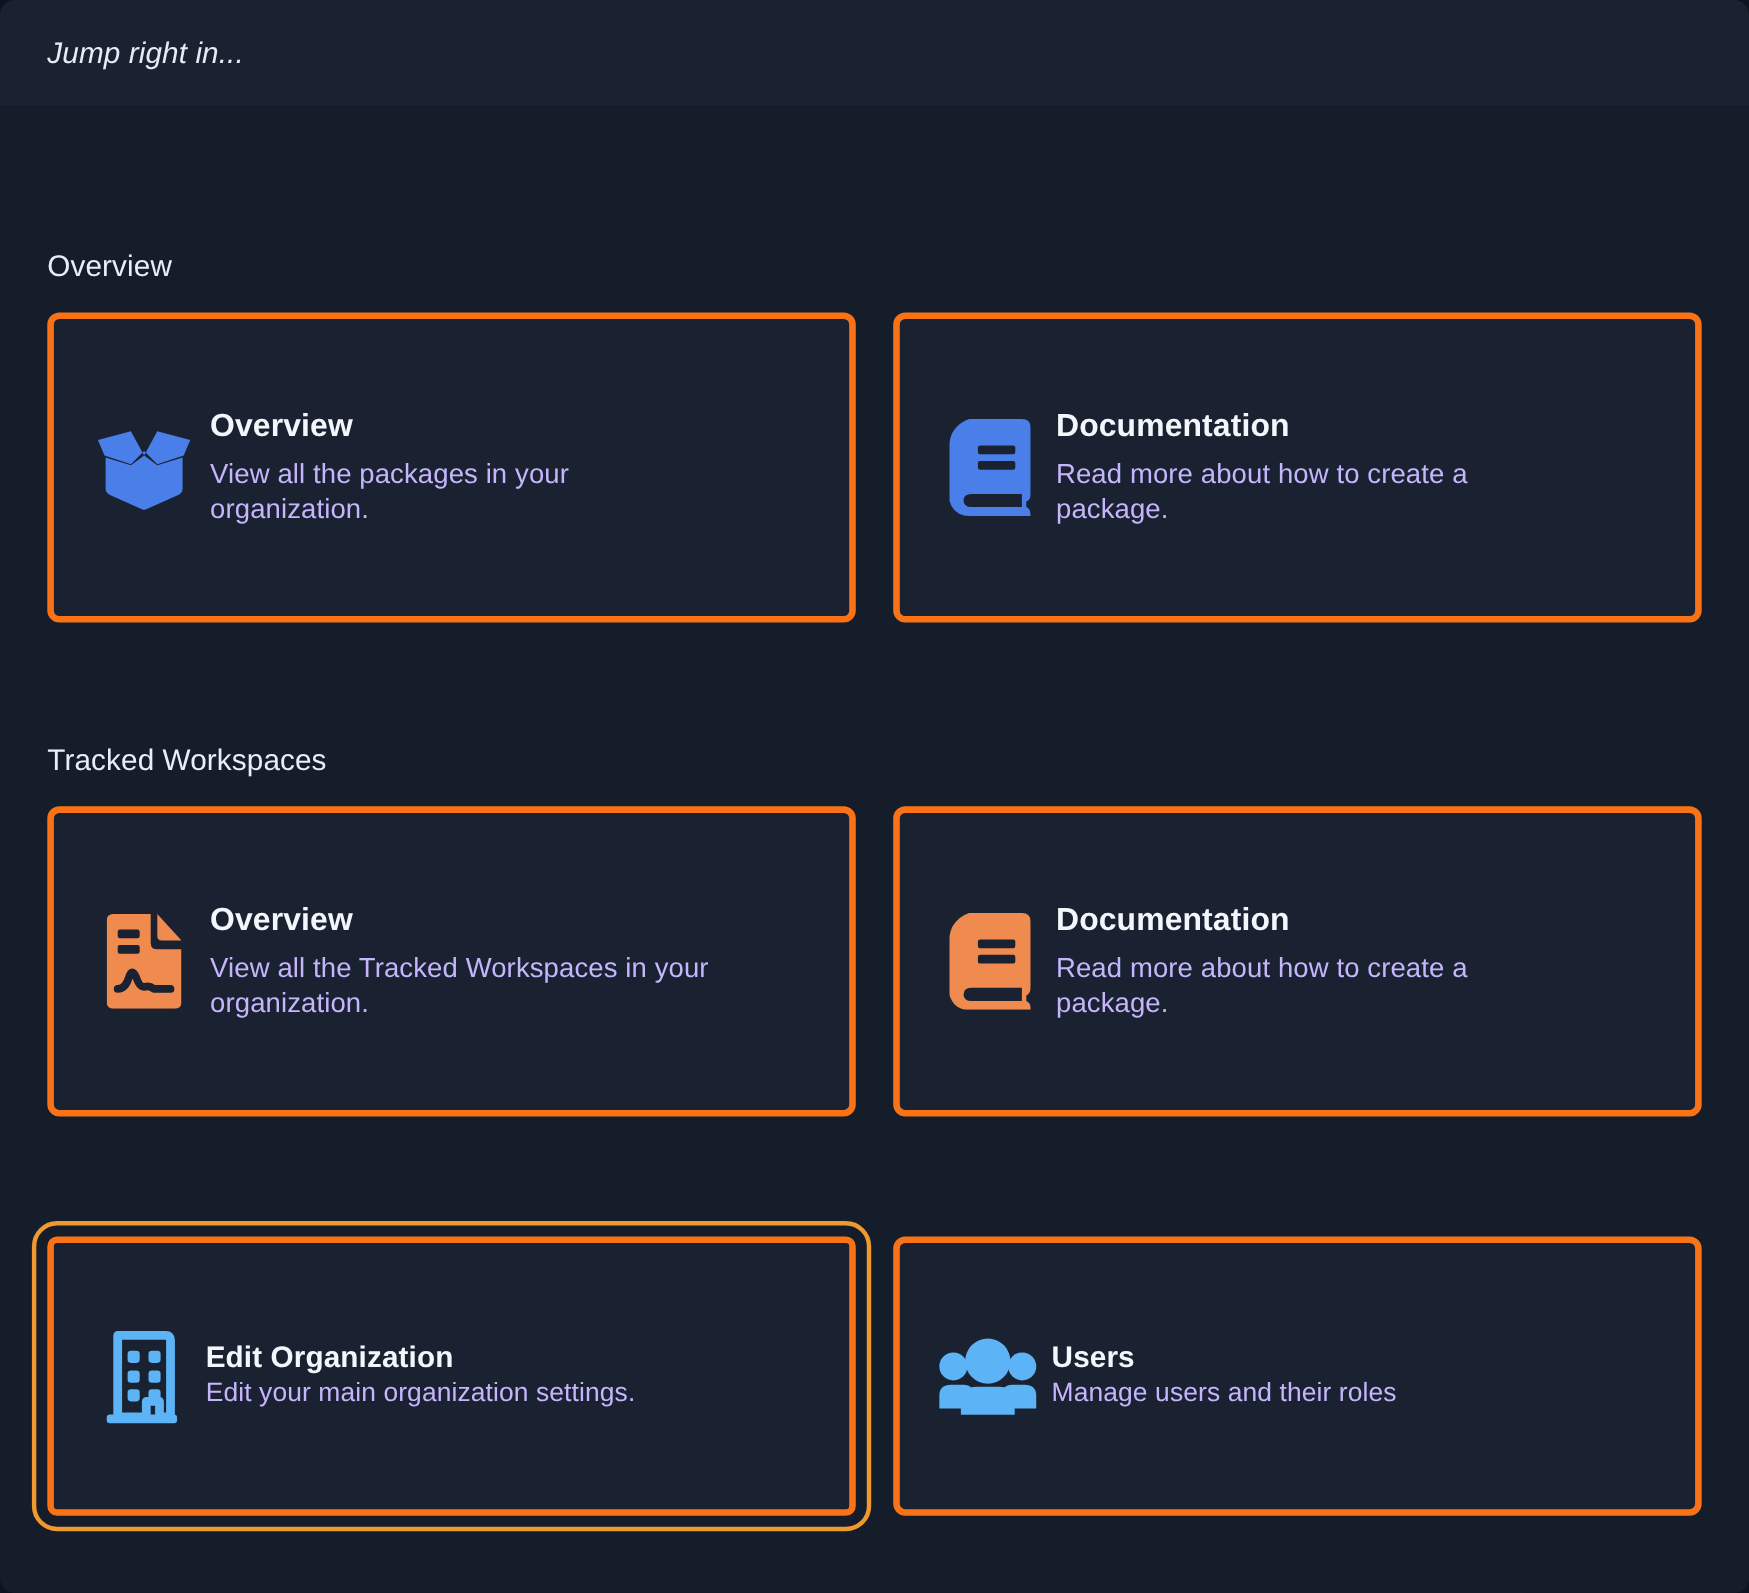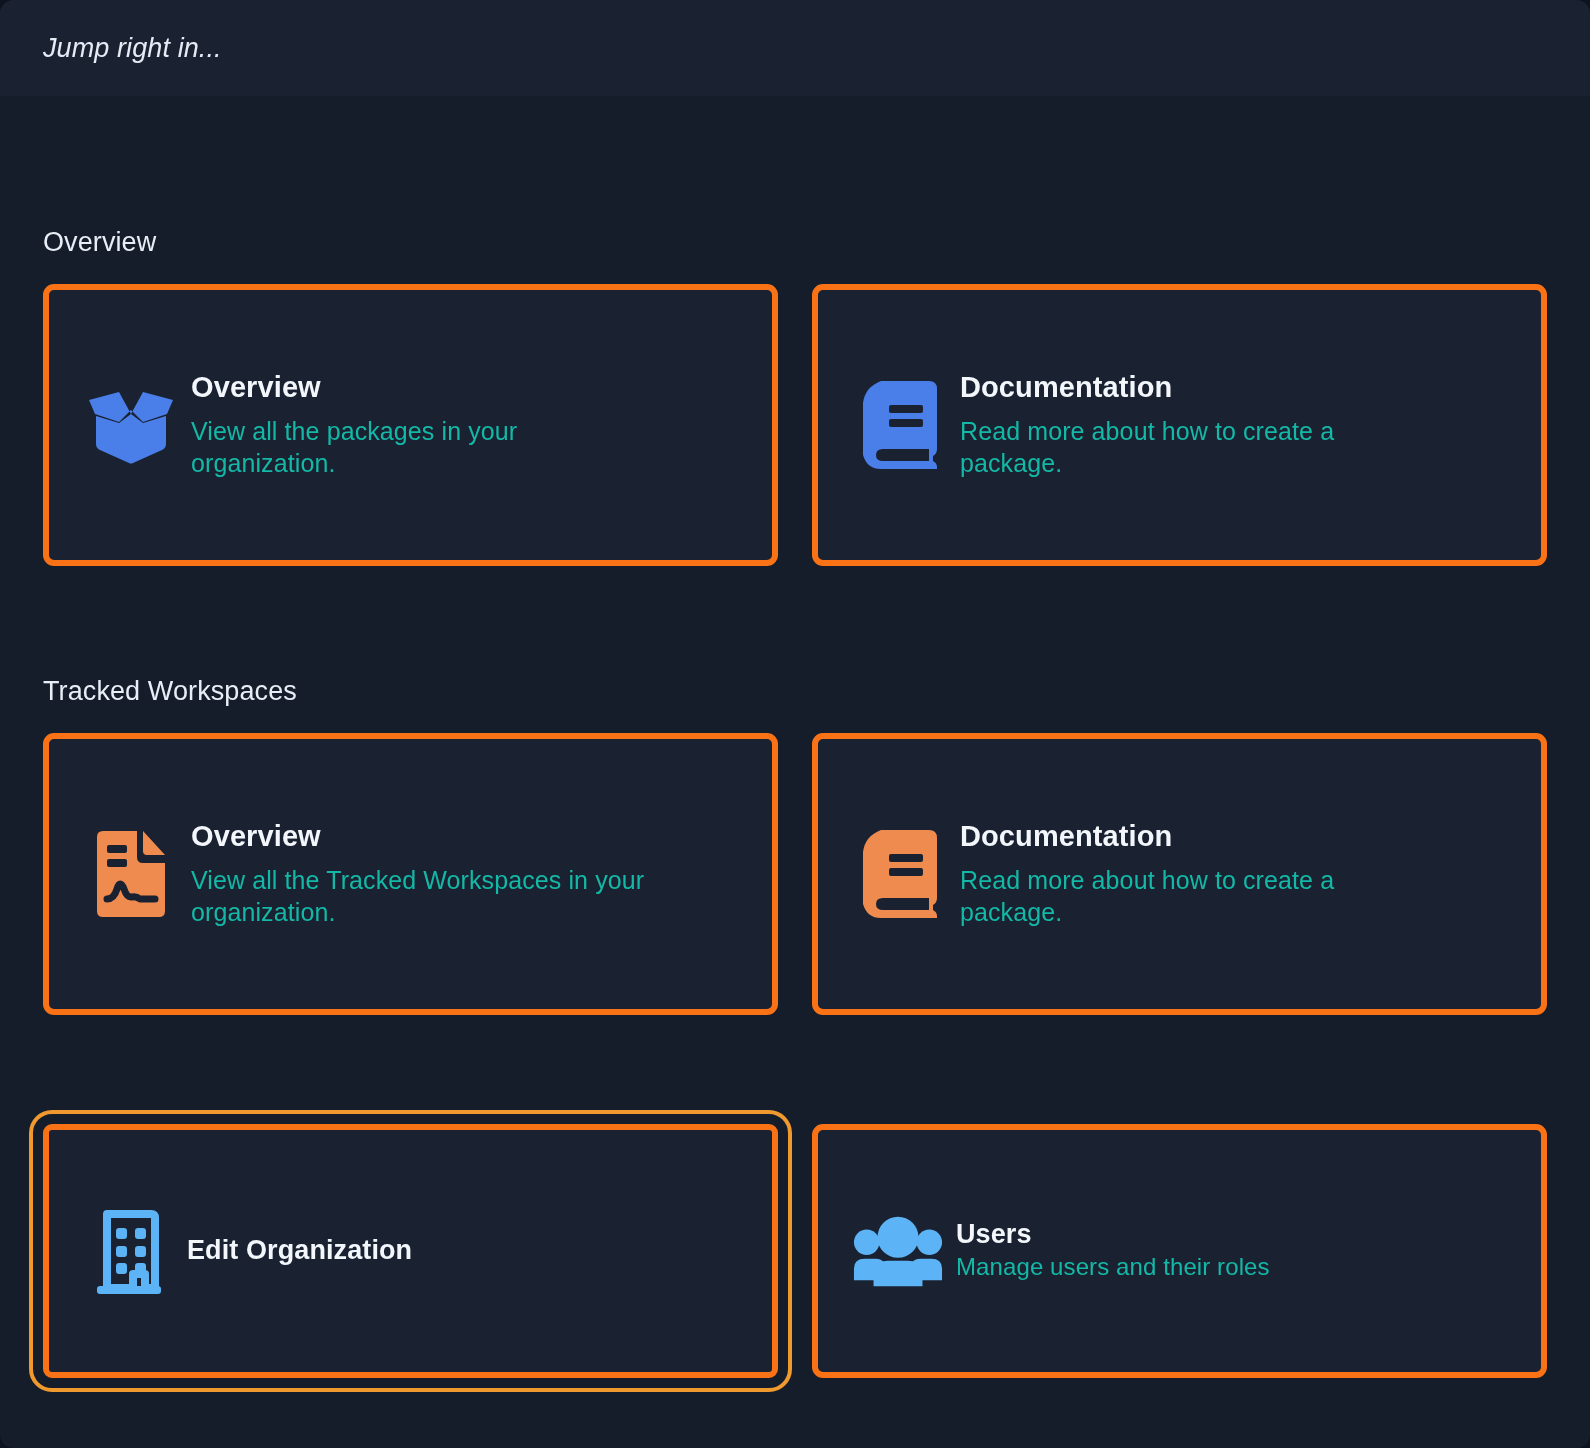--- a/index.html
+++ b/index.html
@@ -99,21 +99,21 @@
     font-size: 29px;
     font-weight: 700;
     color: #f3f7fc;
     letter-spacing: 0.1px;
     margin-bottom: 11px;
   }
   .card-desc {
     font-size: 25px;
     font-weight: 400;
     line-height: 1.29;
-    color: #14b8a6;
+    color: #c4b5fd;
     letter-spacing: 0.1px;
   }
 
   
   .section-org .card { height: 254px; }
   .section-org .card-title { font-size: 27px; margin-bottom: 2px; }
   .section-org .card-desc { font-size: 24px; }
   .section-org .card-text { max-width: 520px; }
   .section-org .card-icon { width: 92px; }
 </style>
@@ -204,20 +204,21 @@
                 <rect x="23" y="20" width="11" height="11" rx="3" fill="#5cb3f5"></rect>
                 <rect x="42" y="20" width="11" height="11" rx="3" fill="#5cb3f5"></rect>
                 <rect x="23" y="38" width="11" height="11" rx="3" fill="#5cb3f5"></rect>
                 <rect x="42" y="38" width="11" height="11" rx="3" fill="#5cb3f5"></rect>
                 <rect x="23" y="55" width="11" height="11" rx="3" fill="#5cb3f5"></rect>
                 <rect x="42" y="55" width="11" height="11" rx="3" fill="#5cb3f5"></rect>
               </svg>
             </div>
             <div class="card-text">
               <div class="card-title">Edit Organization</div>
+              <div class="card-desc">Edit your main organization settings.</div>
             </div>
           </div>
           <div class="card">
             <div class="card-icon">
               <svg width="94" height="72" viewBox="0 0 94 72" fill="none">
                 <circle cx="15" cy="27" r="13" fill="#5cb3f5"></circle>
                 <path d="M2 66 V54 Q2 44 13 44 H24 Q30 44 33 48 Q24 53 24 64 V66 Z" fill="#5cb3f5"></path>
                 <circle cx="79" cy="27" r="13" fill="#5cb3f5"></circle>
                 <path d="M92 66 V54 Q92 44 81 44 H70 Q64 44 61 48 Q70 53 70 64 V66 Z" fill="#5cb3f5"></path>
                 <circle cx="47" cy="22" r="21" fill="#5cb3f5"></circle>

